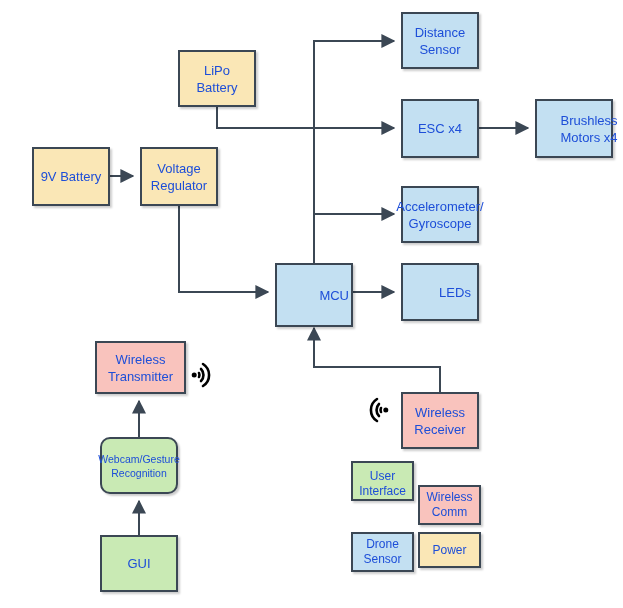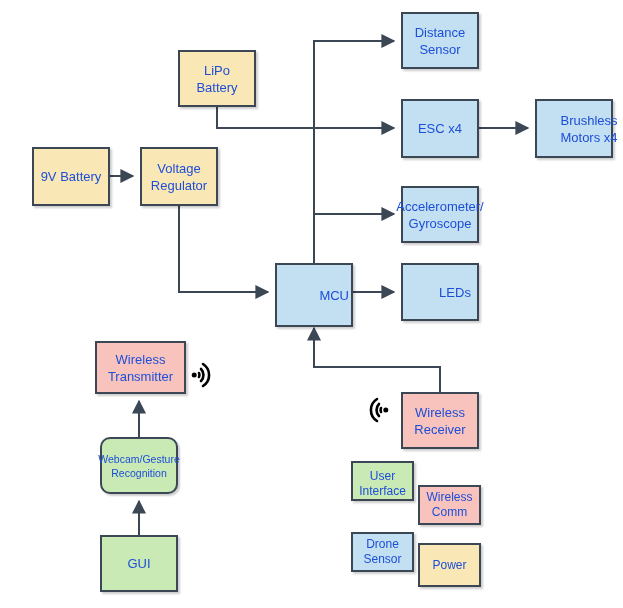--- a/index.html
+++ b/index.html
@@ -105,21 +105,21 @@
   <div id="legend-layer">
       <div class="node legend-node fill-green" style="left: 351px; top: 461px; width: 63px; height: 40px; align-items: flex-end;">
         <span>User Interface</span>
       </div>
       <div class="node legend-node fill-red" style="left: 418px; top: 485px; width: 63px; height: 40px;">
         <span>Wireless Comm</span>
       </div>
       <div class="node legend-node fill-blue" style="left: 351px; top: 532px; width: 63px; height: 40px;">
         <span>Drone Sensor</span>
       </div>
-      <div class="node legend-node fill-yellow" style="left: 418px; top: 543px; width: 63px; height: 44px;">
+      <div class="node legend-node fill-yellow" style="left: 418px; top: 532px; width: 63px; height: 36px;">
         <span>Power</span>
       </div>
     </div>
   <div id="icon-layer">
       <div class="wifi" style="left: 190px; top: 358px;"><svg width="34" height="34" viewBox="0 0 34 34">
           <g fill="none" stroke="#000000" stroke-width="2.6" stroke-linecap="round">
             <path d="M13 6 A 13 13 0 0 1 13 28"></path>
             <path d="M11 11 A 8.5 8.5 0 0 1 11 23"></path>
             <path d="M9 15 A 4.4 4.4 0 0 1 9 19"></path>
           </g>

